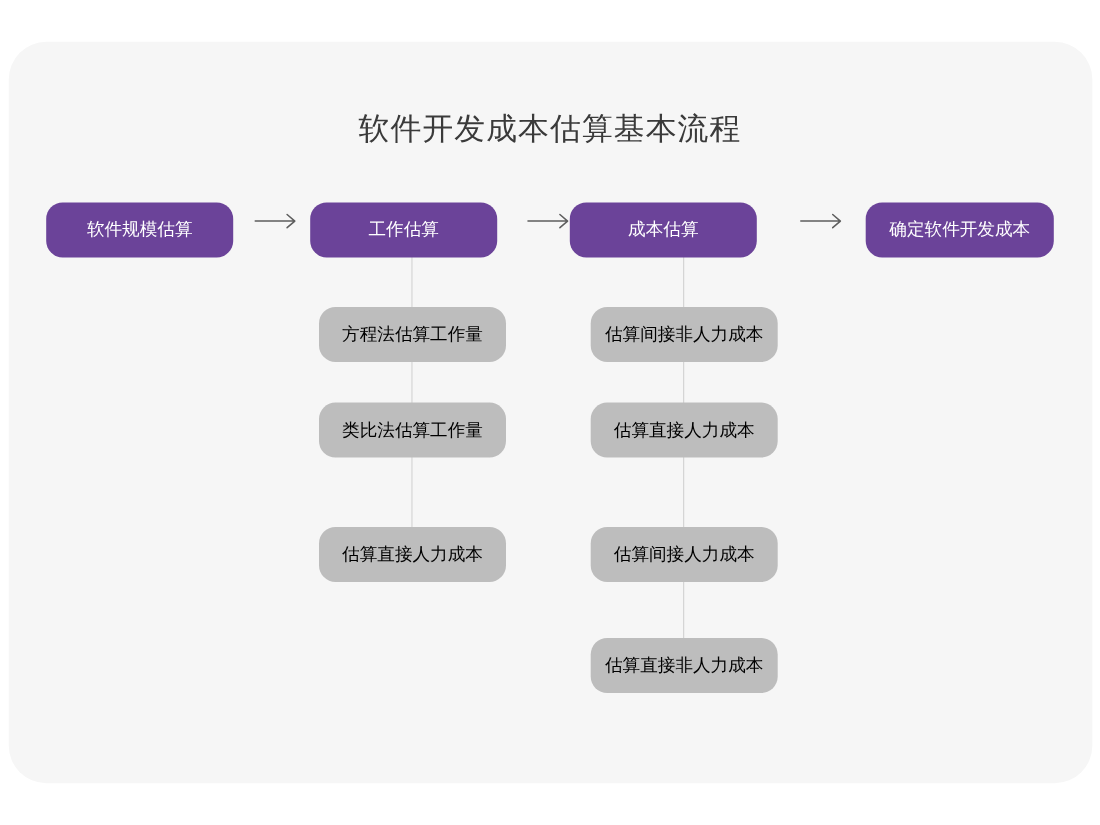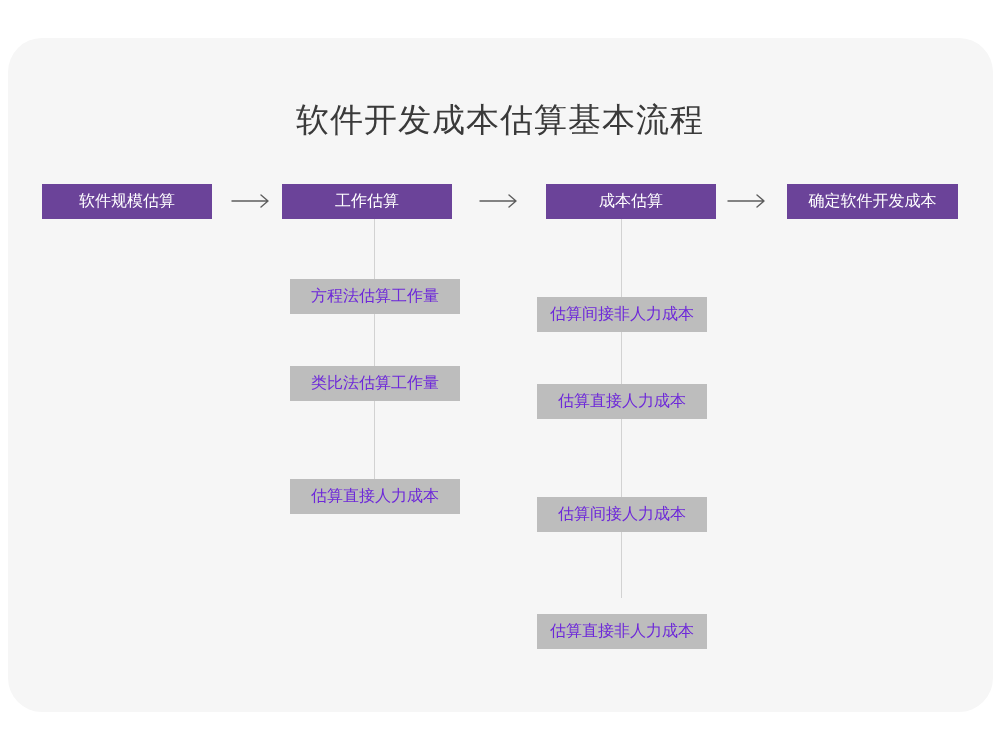--- a/index.html
+++ b/index.html
@@ -23,47 +23,47 @@
     background: #f6f6f6;
     border-radius: 34px;
   }
 
   .diagram-title {
     position: absolute;
     left: 0;
     top: 98px;
     width: 1000px;
     text-align: center;
-    font-size: 33px;
+    font-size: 28px;
     letter-spacing: 1px;
     color: #3a3a3a;
     font-weight: 400;
   }
 
   .node {
     position: absolute;
-    height: 35px;
+    height: 50px;
     width: 170px;
-    border-radius: 0;
+    border-radius: 15px;
     display: flex;
     align-items: center;
     justify-content: center;
     font-size: 16px;
     z-index: 2;
     white-space: nowrap;
   }
 
   .node-main {
     background: #6b4399;
     color: #ffffff;
   }
 
   .node-sub {
     background: #bdbdbd;
-    color: #6d28d9;
+    color: #000000;
   }
 
   .connector-v {
     position: absolute;
     width: 1px;
     background: #d2d2d2;
     z-index: 1;
   }
 
   .arrow {
@@ -72,38 +72,38 @@
     height: 16px;
     top: 193px;
     z-index: 1;
   }
   .arrow svg { display: block; }
 
   
   .main-row-node { top: 184px; }
   .n-scale  { left: 42px;  }
   .n-effort { left: 282px; }
-  .n-cost   { left: 546px; font-family: Liberation Serif, serif; }
+  .n-cost   { left: 518px; font-family: Liberation Serif, serif; }
   .n-final  { left: 787px; width: 171px; }
 
   .a-1 { left: 231px; }
   .a-2 { left: 479px; }
   .a-3 { left: 727px; }
 
   
   .col-effort-line { left: 374px; top: 219px; height: 278px; }
   .col-effort-node { left: 290px; }
   .sub-y-1 { top: 279px; }
   .sub-y-2 { top: 366px; }
   .sub-y-3 { top: 479px; }
-  .sub-y-4 { top: 596px; text-align: right; }
+  .sub-y-4 { top: 580px; text-align: right; }
 
   
   .col-cost-line { left: 621px; top: 219px; height: 379px; }
-  .col-cost-node { left: 537px; margin-top: 18px; }
+  .col-cost-node { left: 537px; }
 </style>
 </head>
 <body>
 
 <div class="canvas">
 
   <div class="card"></div>
 
   <div class="diagram-title">软件开发成本估算基本流程</div>
 

